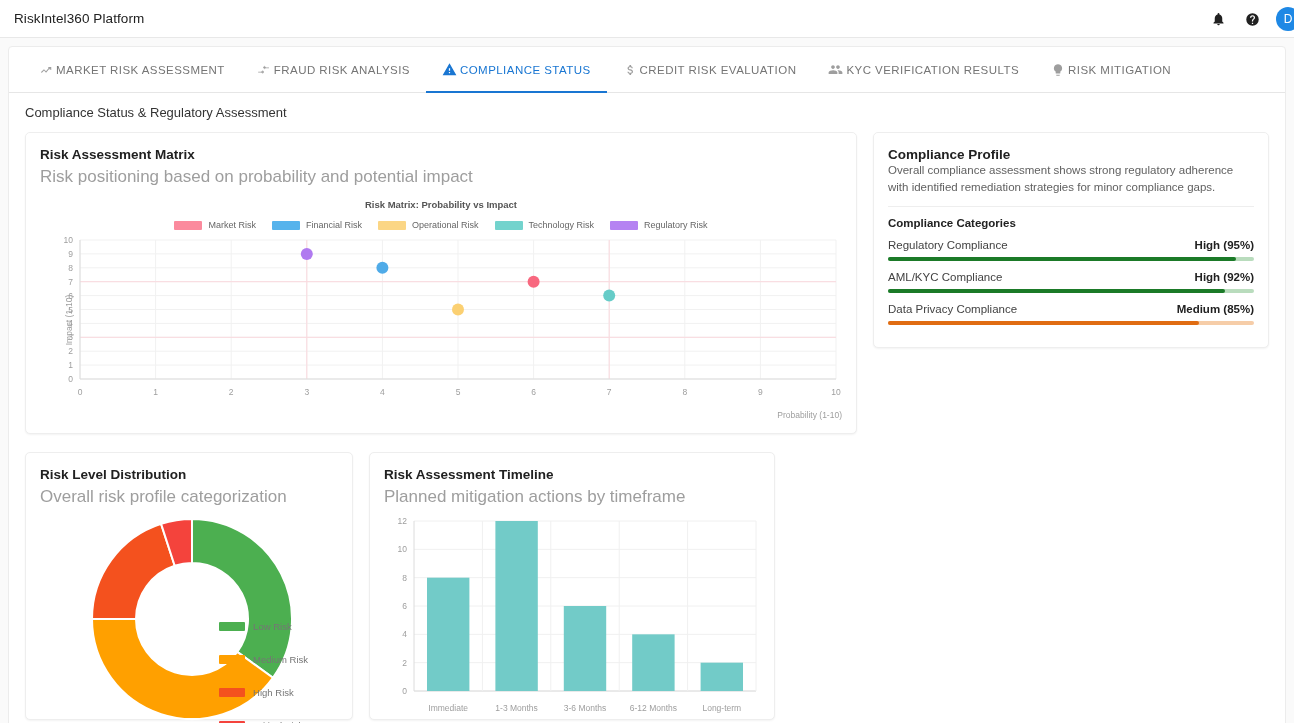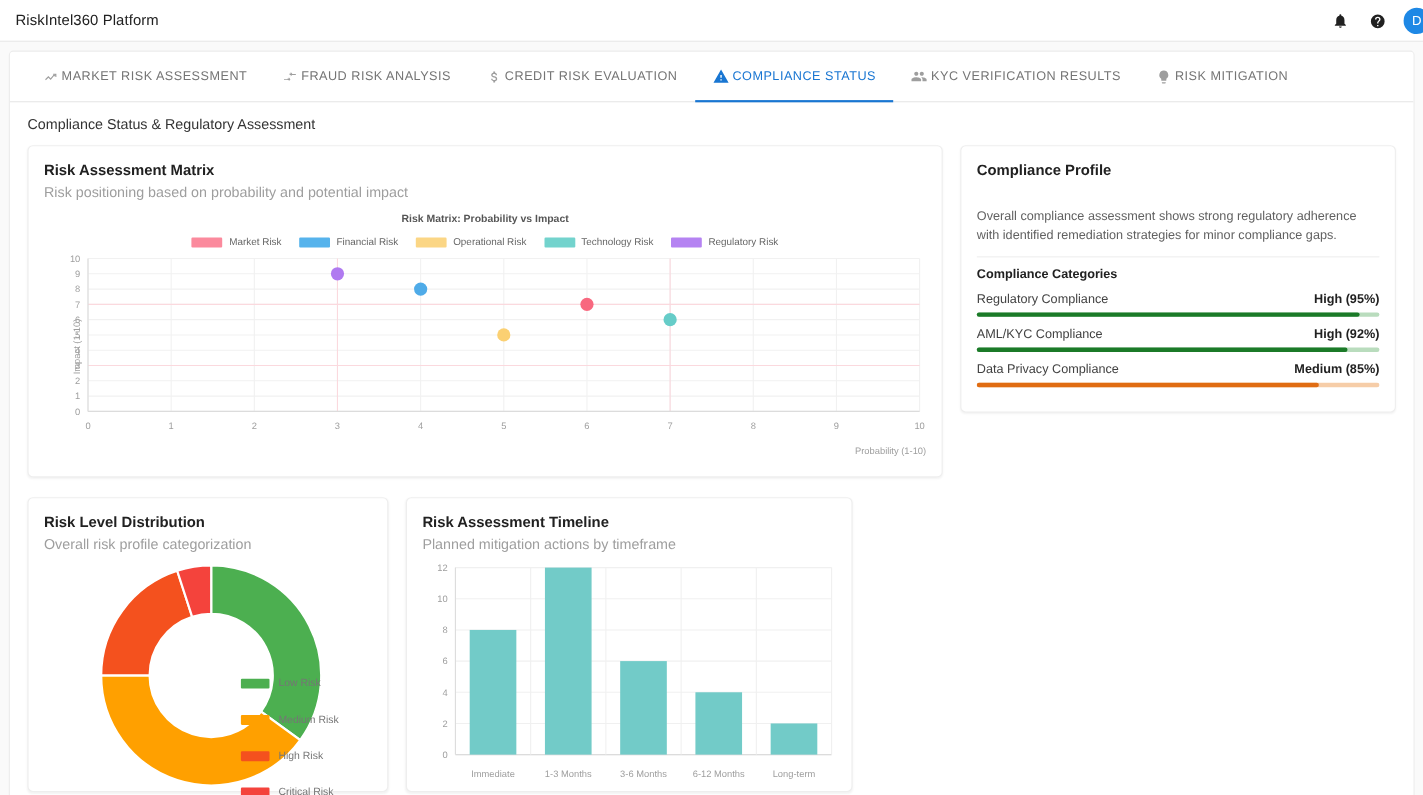--- a/index.html
+++ b/index.html
@@ -60,40 +60,40 @@
   
   .page { padding: 12px 16px 0 16px; }
   .page-heading { font-size: 13px; color: #333; margin-bottom: 12px; }
 
   .grid-top { display: flex; gap: 16px; align-items: flex-start; }
   .card {
     background: #fff; border: 1px solid #eeeeee; border-radius: 5px;
     box-shadow: 0 1px 2px rgba(0,0,0,0.05);
   }
   .card-title { font-size: 13.5px; color: #212121; font-weight: 700; }
-  .card-sub { font-size: 13px; color: #9e9e9e; margin-top: 5px; }
+  .card-sub { font-size: 17px; color: #9e9e9e; margin-top: 5px; }
 
   
   .scatter-card { width: 832px; height: 302px; padding: 14px 14px 0 14px; }
   .chart-title { text-align: center; font-size: 9.5px; font-weight: 700; color: #555; margin-top: 12px; }
   .chart-legend { display: flex; justify-content: center; gap: 16px; margin-top: 10px; }
   .lg-item { display: flex; align-items: center; gap: 6px; font-size: 9px; color: #666; }
   .lg-swatch { width: 28px; height: 9px; border-radius: 1px; }
 
   .scatter-wrap { position: relative; height: 172px; margin-top: 4px; }
   .ylabel {
     position: absolute; left: 4px; top: 50%;
     transform: translateY(-50%) rotate(-90deg);
     font-size: 8.5px; color: #9e9e9e; white-space: nowrap;
   }
   .xlabel { text-align: right; font-size: 8.5px; color: #9e9e9e; margin-top: 4px; }
 
   
   .profile-card { width: 406px; padding: 14px 14px 12px 14px; }
-  .profile-desc { font-size: 11.5px; color: #616161; line-height: 1.45; margin-top: 27px; }
+  .profile-desc { font-size: 11.5px; color: #616161; line-height: 1.45; margin-top: 0; }
   .divider { height: 1px; background: #eeeeee; margin: 11px 0 10px 0; }
   .cat-heading { font-size: 11.5px; color: #212121; font-weight: 700; margin-bottom: 10px; }
   .cat-row { margin-bottom: 10px; }
   .cat-line { display: flex; justify-content: space-between; align-items: baseline; }
   .cat-name { font-size: 11.5px; color: #424242; }
   .cat-val { font-size: 11.5px; color: #212121; font-weight: 700; text-align: right; }
   .bar-track { height: 4px; border-radius: 2px; margin-top: 6px; }
   .bar-fill { height: 4px; border-radius: 2px; }
 
   
@@ -147,36 +147,36 @@
         <svg width="14" height="14" viewBox="0 0 24 24" fill="#9e9e9e">
             <path d="M2 15h7v1.4H2z"></path>
             <path d="M9.5 12.2l2.6 3.3-2.6 3.3v-2.1H7.6v-2.4h1.9z"></path>
             <path d="M13.5 7.5h7v1.4h-7z"></path>
             <path d="M17.2 4.4l2.7 3.4-2.7 3.4V9.1h-1.9V6.7h1.9z" transform="translate(-4.6 -0.1)"></path>
           </svg>
       </span>
       <span>FRAUD RISK ANALYSIS</span>
     </div>
 
+    <div class="tab active">
+      <span>
+        <svg width="15" height="15" viewBox="0 0 24 24" fill="#1976d2">
+            <path d="M1 21h22L12 2 1 21zm12-3h-2v-2h2v2zm0-4h-2v-4h2v4z"></path>
+          </svg>
+      </span>
+      <span>COMPLIANCE STATUS</span>
+    </div>
+
     <div class="tab">
       <span>
         <svg width="14" height="14" viewBox="0 0 24 24" fill="#9e9e9e">
             <path d="M12.7 10.9c-2.1-.55-2.8-1.13-2.8-2.02 0-1.02 .95-1.74 2.54-1.74 1.67 0 2.3 .8 2.35 1.97h2.07c-.06-1.61-1.04-3.09-3-3.57V3.5h-2.83v2.01c-1.82.4-3.28 1.58-3.28 3.4 0 2.18 1.8 3.27 4.43 3.9 2.36.57 2.83 1.4 2.83 2.29 0 .66-.47 1.71-2.54 1.71-1.93 0-2.69-.86-2.79-1.97H7.62c.11 2.05 1.65 3.2 3.42 3.58V20.5h2.83v-2.06c1.83-.35 3.28-1.41 3.29-3.34-.01-2.68-2.3-3.6-4.46-4.2z"></path>
           </svg>
       </span>
       <span>CREDIT RISK EVALUATION</span>
-    </div>
-
-    <div class="tab active">
-      <span>
-        <svg width="15" height="15" viewBox="0 0 24 24" fill="#1976d2">
-            <path d="M1 21h22L12 2 1 21zm12-3h-2v-2h2v2zm0-4h-2v-4h2v4z"></path>
-          </svg>
-      </span>
-      <span>COMPLIANCE STATUS</span>
     </div>
 
     <div class="tab">
       <span>
         <svg width="15" height="15" viewBox="0 0 24 24" fill="#9e9e9e">
             <path d="M16 11c1.66 0 2.99-1.34 2.99-3S17.66 5 16 5s-3 1.34-3 3 1.34 3 3 3zm-8 0c1.66 0 2.99-1.34 2.99-3S9.66 5 8 5 5 6.34 5 8s1.34 3 3 3zm0 2c-2.33 0-7 1.17-7 3.5V19h14v-2.5c0-2.33-4.67-3.5-7-3.5zm8 0c-.29 0-.62.02-.97.05 1.16.84 1.97 1.97 1.97 3.45V19h6v-2.5c0-2.33-4.67-3.5-7-3.5z"></path>
           </svg>
       </span>
       <span>KYC VERIFICATION RESULTS</span>
     </div>

